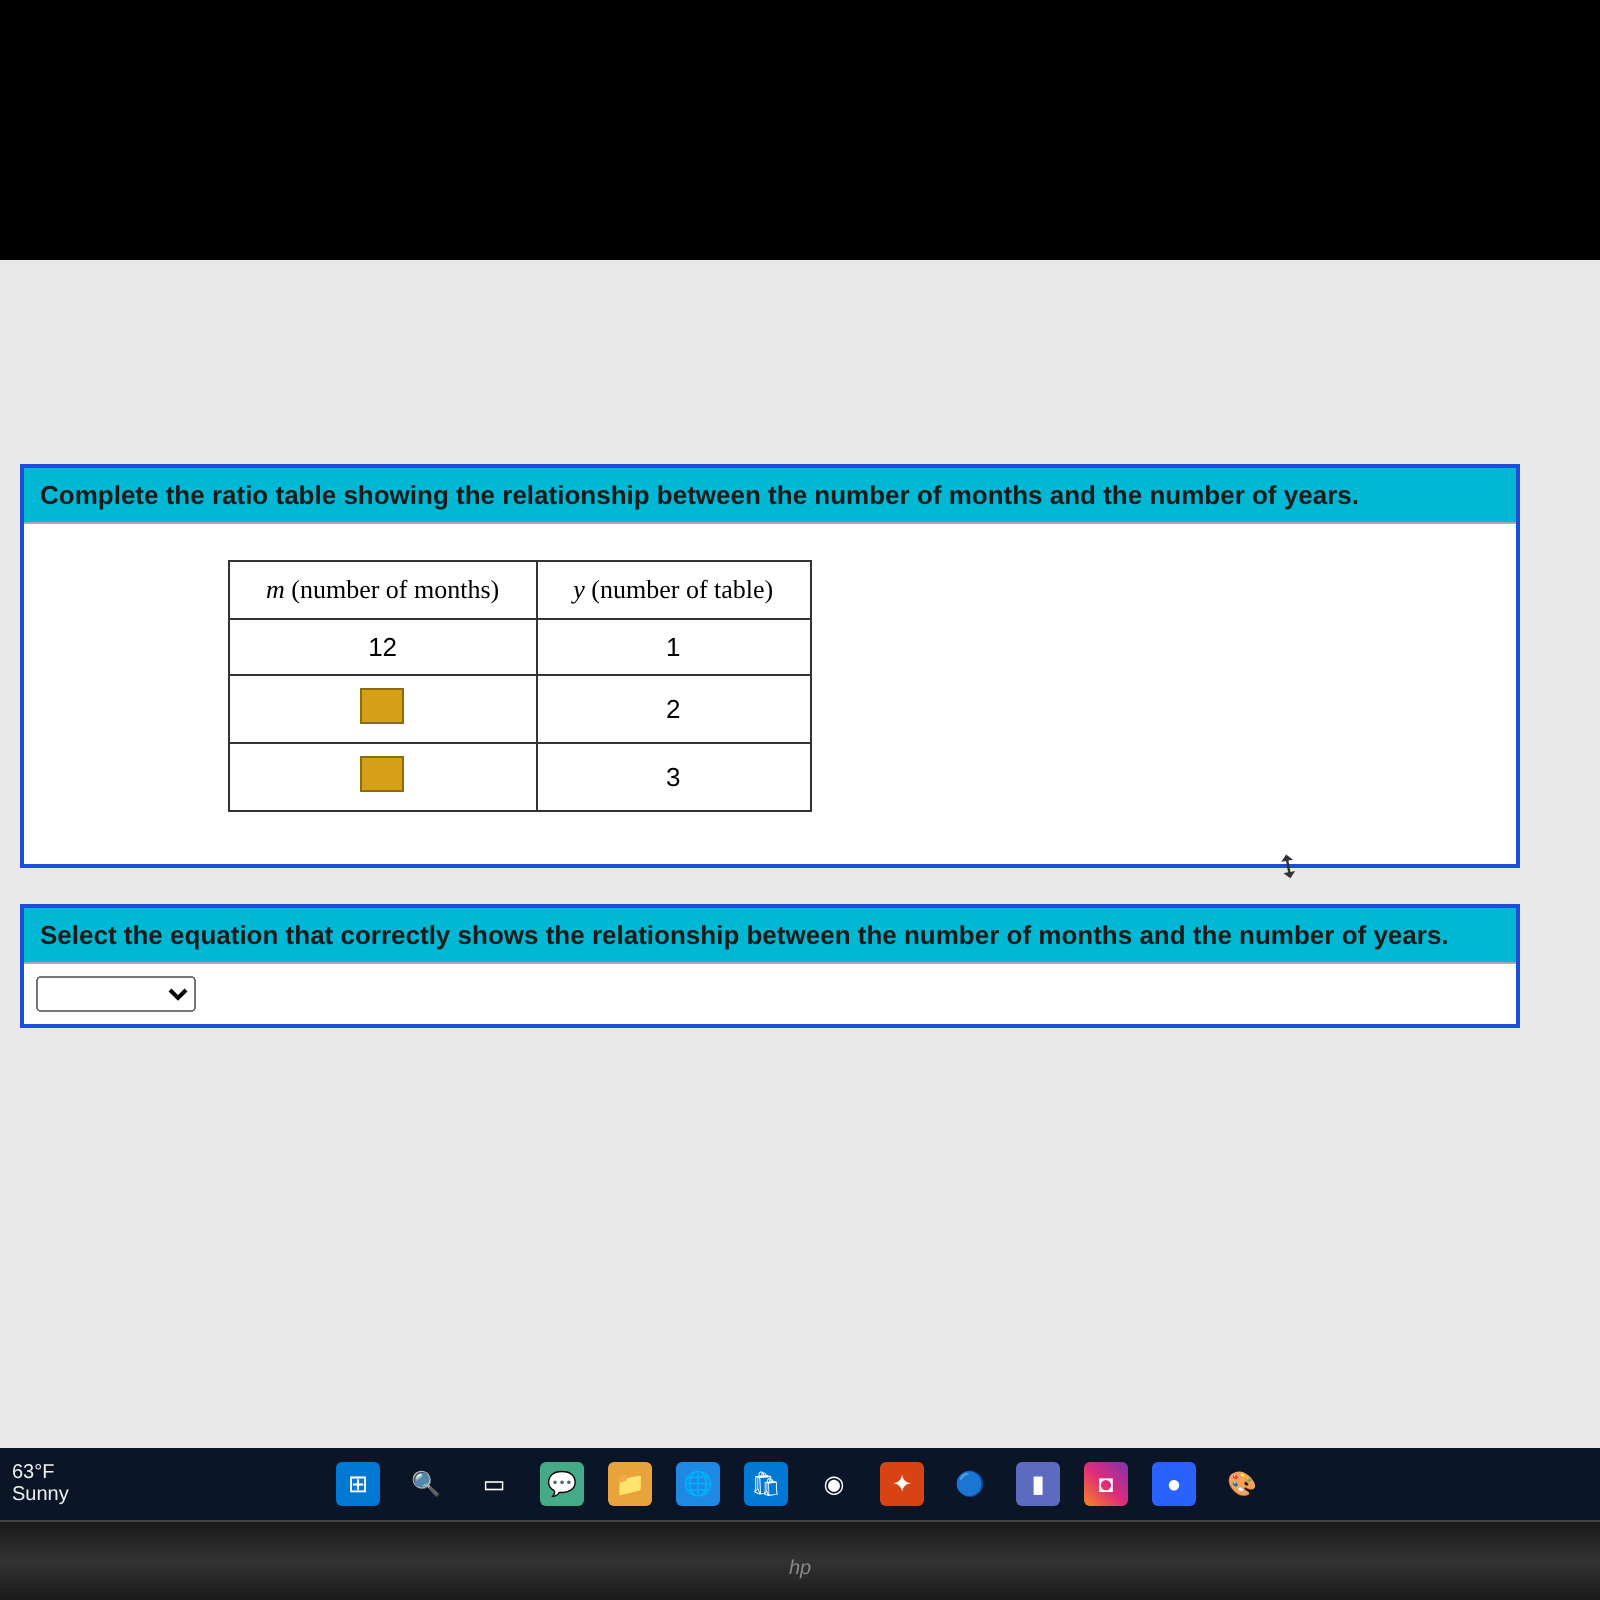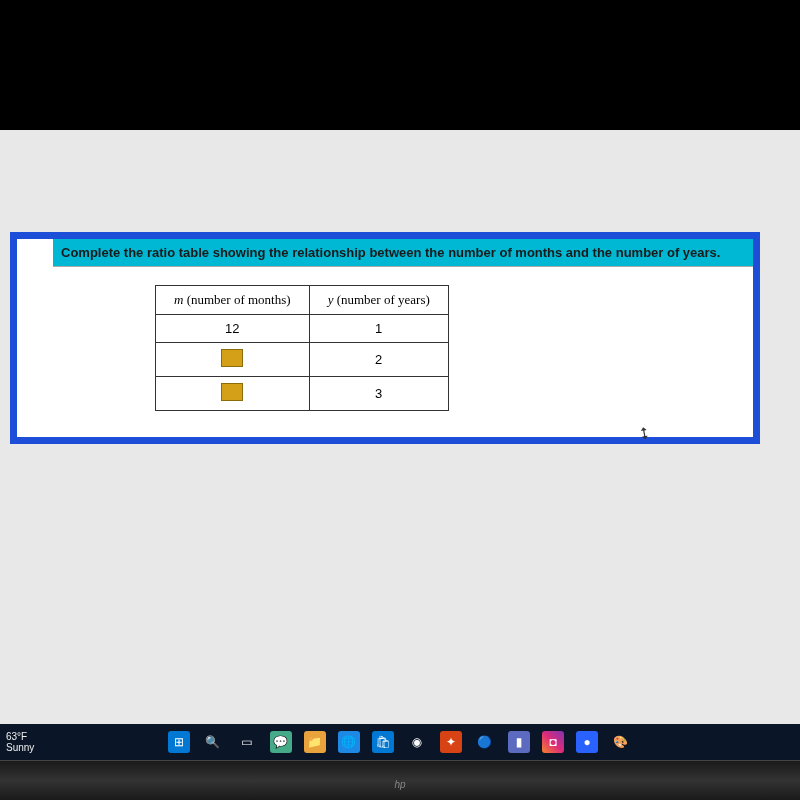--- a/index.html
+++ b/index.html
@@ -41,23 +41,22 @@
       background: #888;
       color: #fff;
       border: none;
       padding: 6px 10px;
       font-size: 12px;
       border-radius: 3px;
       cursor: pointer;
     }
     .section {
       background: #fff;
-      border: 7px solid #1d4ed8;
+      border: 2px solid #1d4ed8;
       margin-bottom: 18px;
-      padding-left: 36px;
     }
     .section-1 { margin-top: 92px; }
     .section-header {
       background: #00b8d4;
       padding: 6px 8px;
       font-size: 13px;
       font-weight: bold;
       color: #1a1a1a;
       border-bottom: 1px solid #aaa;
     }
@@ -162,39 +161,45 @@
 
 <div class="screen">
 
   <div class="section section-1">
     <div class="section-header">Complete the ratio table showing the relationship between the number of months and the number of years.</div>
     <div class="section-body">
       <table class="ratio-table">
         <tbody>
             <tr>
           <th><span class="var">m</span><span> (number of months)</span></th>
-          <th><span class="var">y</span><span> (number of years)</span></th>
+          <th><span class="var">y</span><span> (number of table)</span></th>
         </tr>
         <tr>
           <td>12</td>
           <td>1</td>
         </tr>
         <tr>
           <td><span class="answer-cell"></span></td>
           <td>2</td>
         </tr>
         <tr>
           <td><span class="answer-cell"></span></td>
           <td>3</td>
         </tr>
       </tbody>
         </table>
     </div>
   </div>
 
+  <div class="section">
+    <div class="section-header">Select the equation that correctly shows the relationship between the number of months and the number of years.</div>
+    <div>
+      <select class="eq-select"><option></option></select>
+    </div>
+  </div>
 
 </div>
 
 <div class="cursor-ptr">⭥</div>
 
 <div class="taskbar">
   <div class="weather">
     <div>63°F</div>
     <div>Sunny</div>
   </div>

